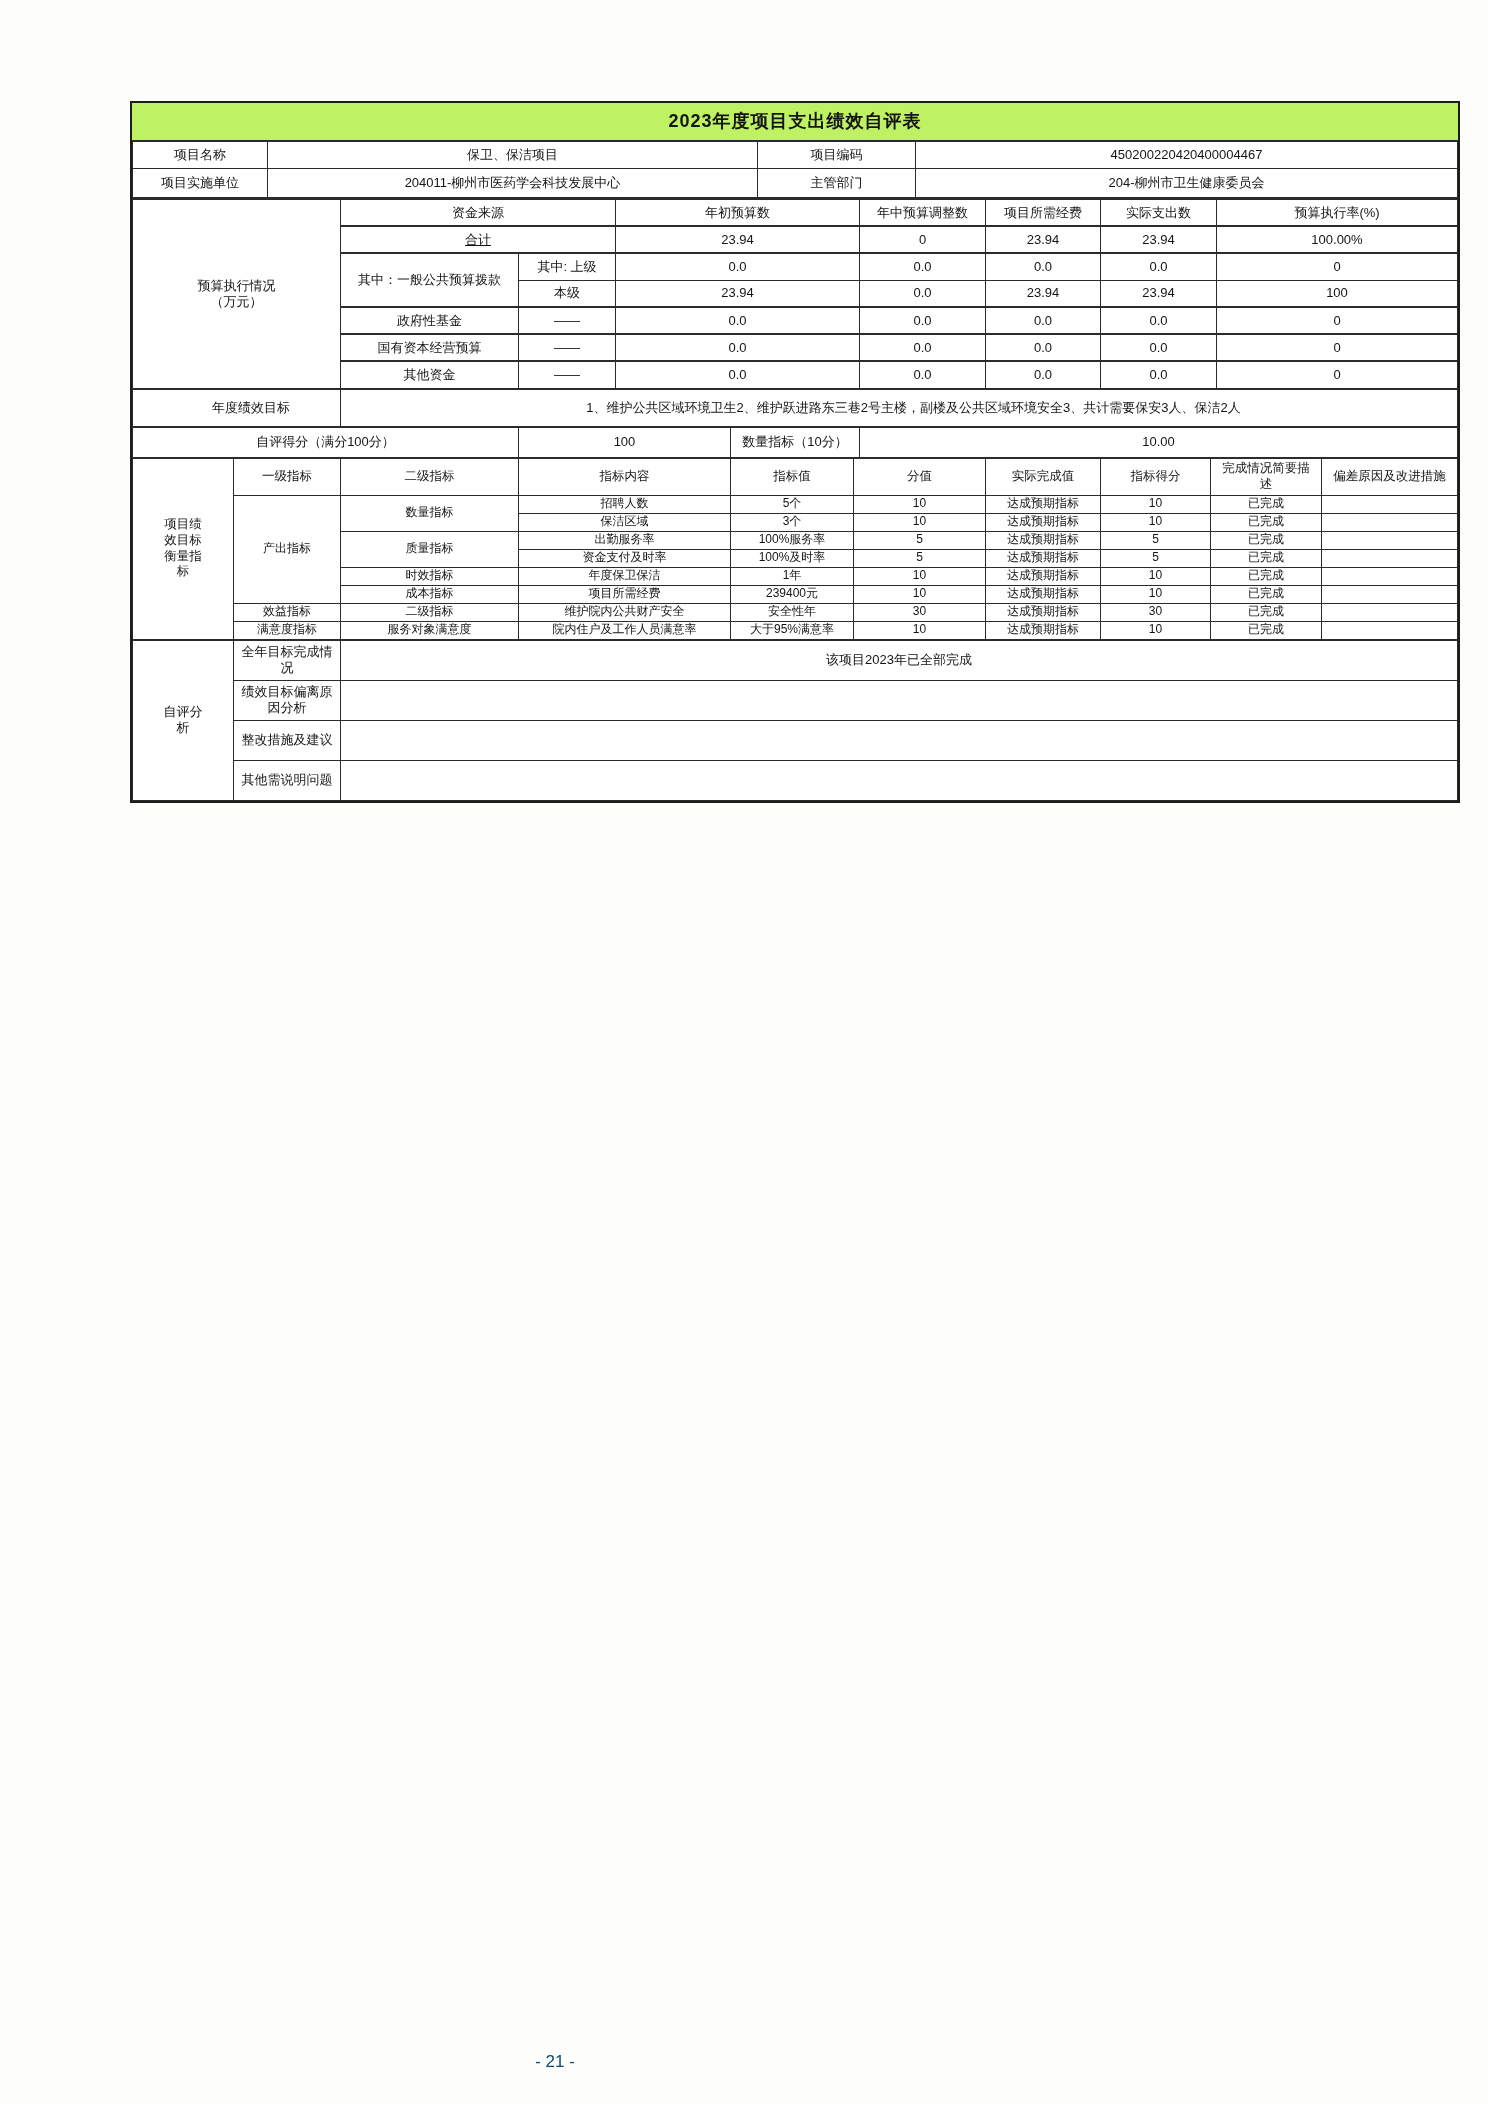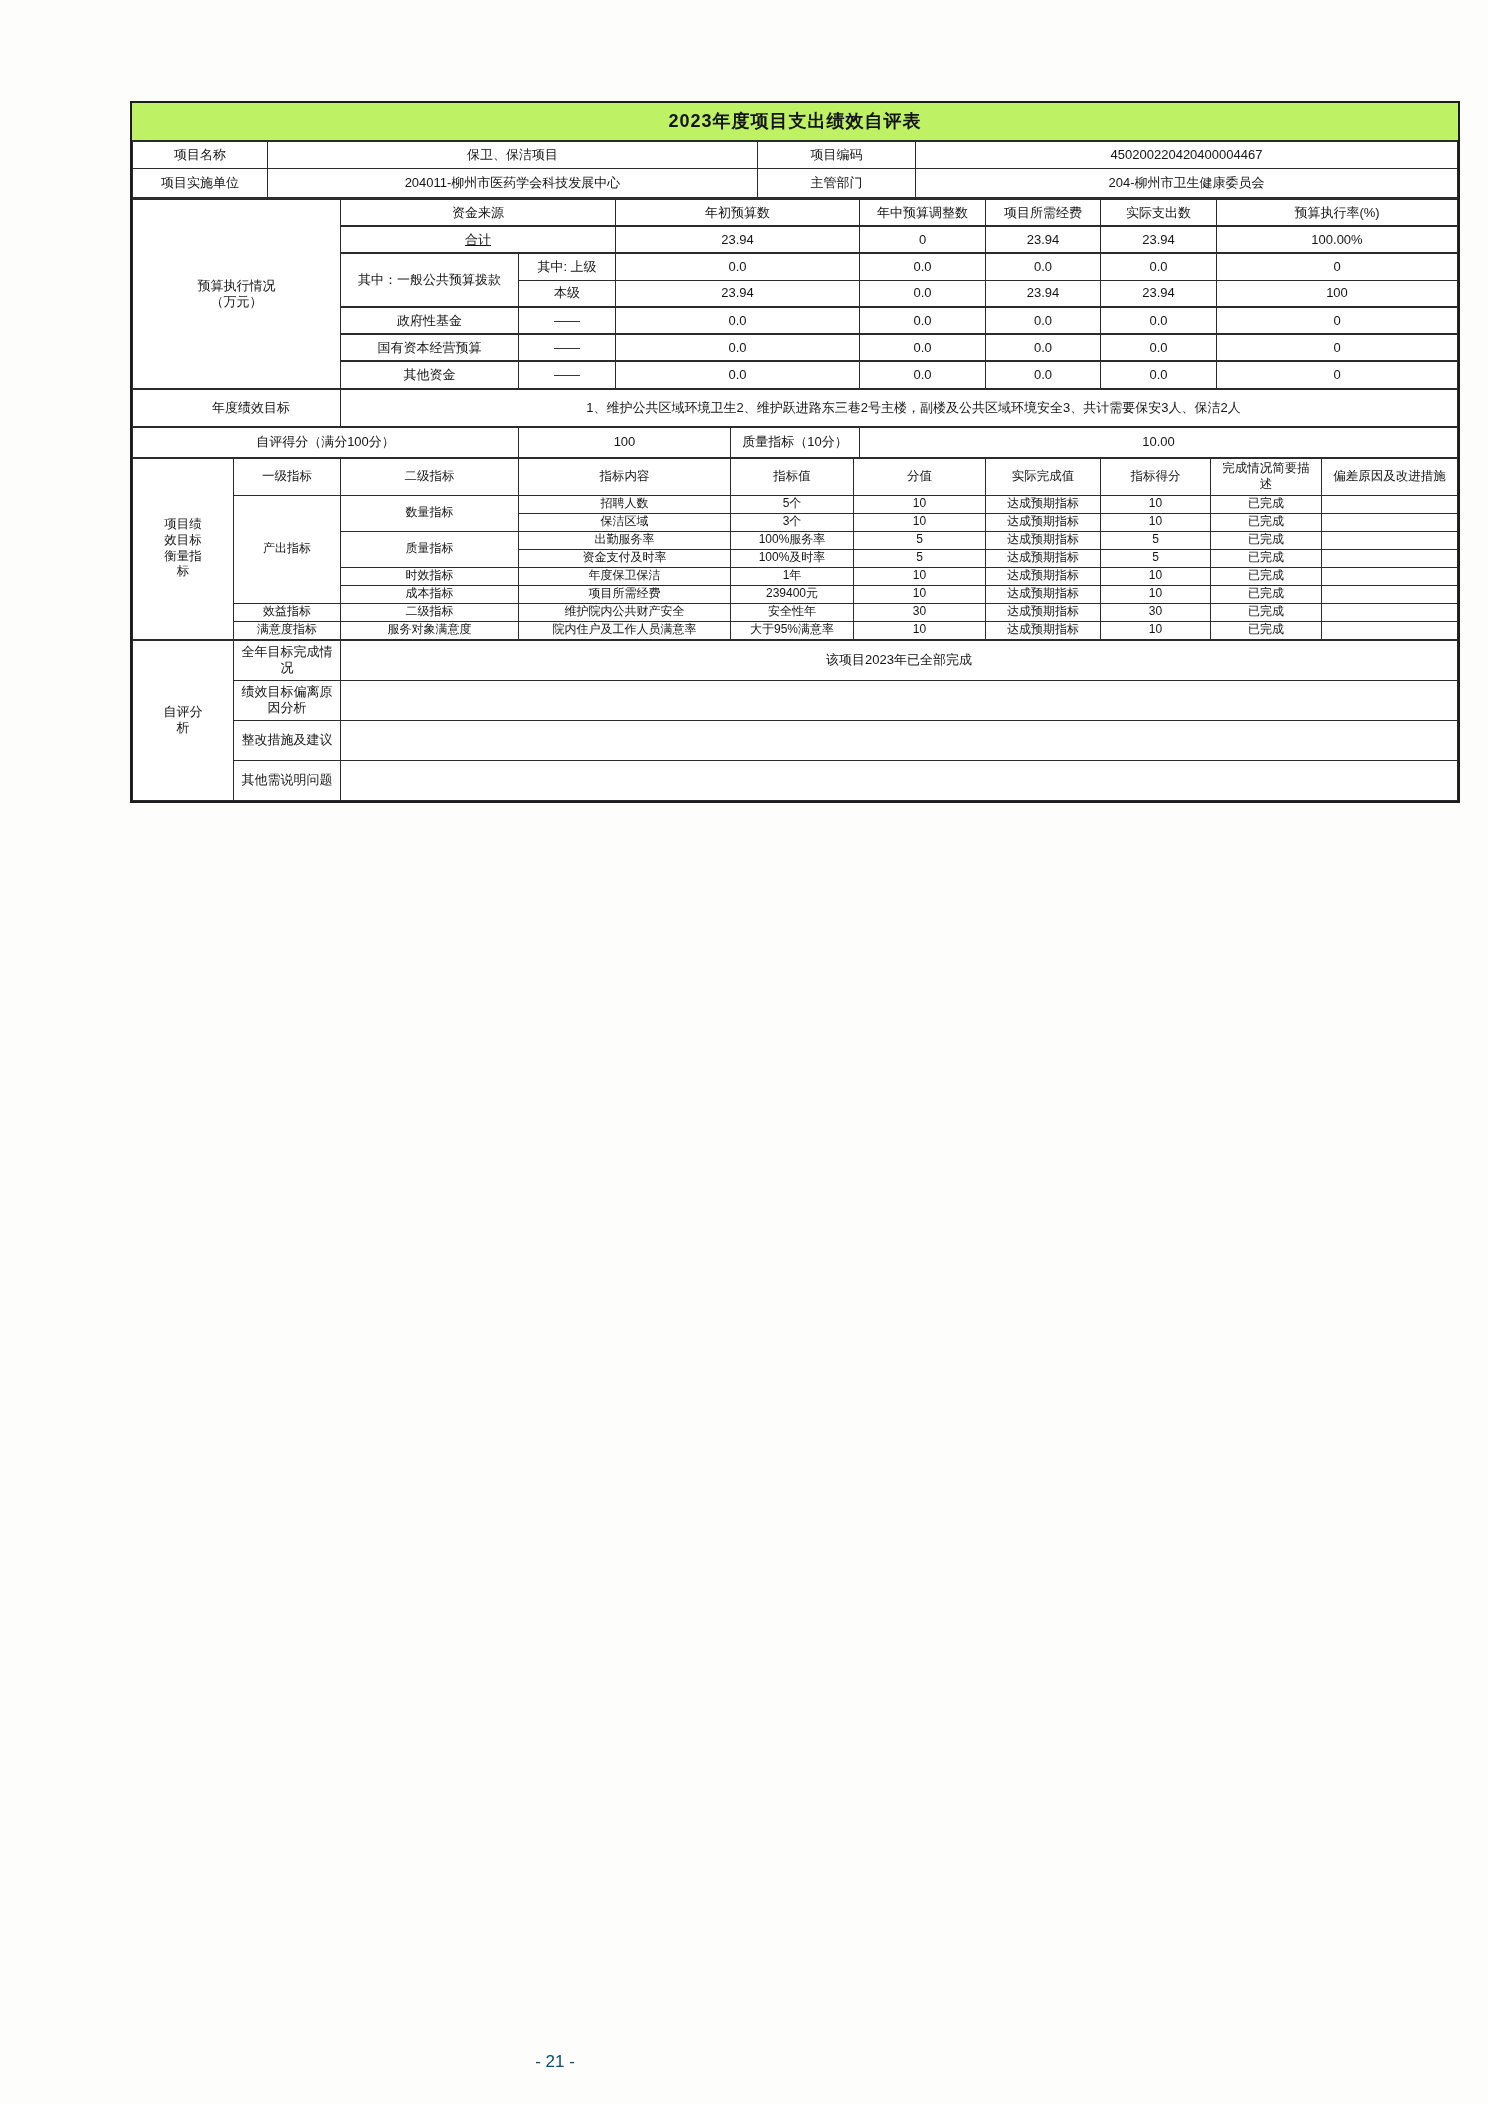--- a/index.html
+++ b/index.html
@@ -169,21 +169,21 @@
     <colgroup>
         <col style="width:386px">
         <col style="width:212px">
         <col style="width:129px">
         <col>
       </colgroup>
     <tbody>
         <tr class="h30">
       <td>自评得分（满分100分）</td>
       <td>100</td>
-      <td>质量指标（10分）</td>
+      <td>数量指标（10分）</td>
       <td>10.00</td>
     </tr>
   </tbody>
     </table>
 
   <table class="t ind">
     <colgroup>
         <col style="width:101px">
         <col style="width:107px">
         <col style="width:178px">

